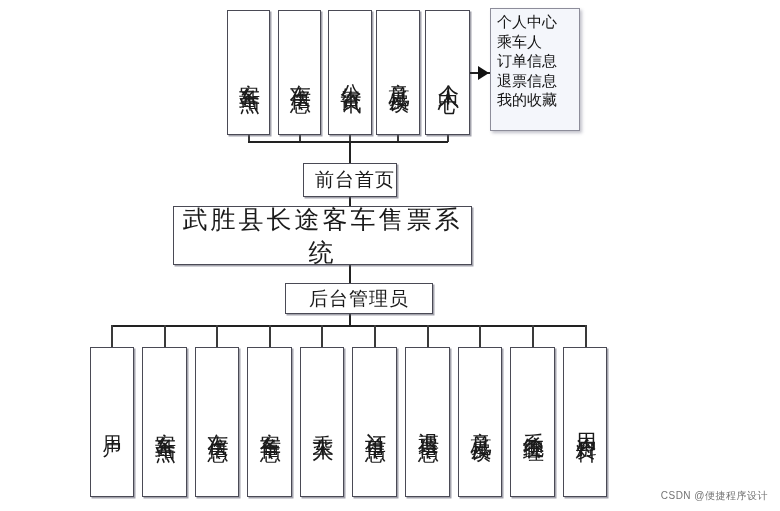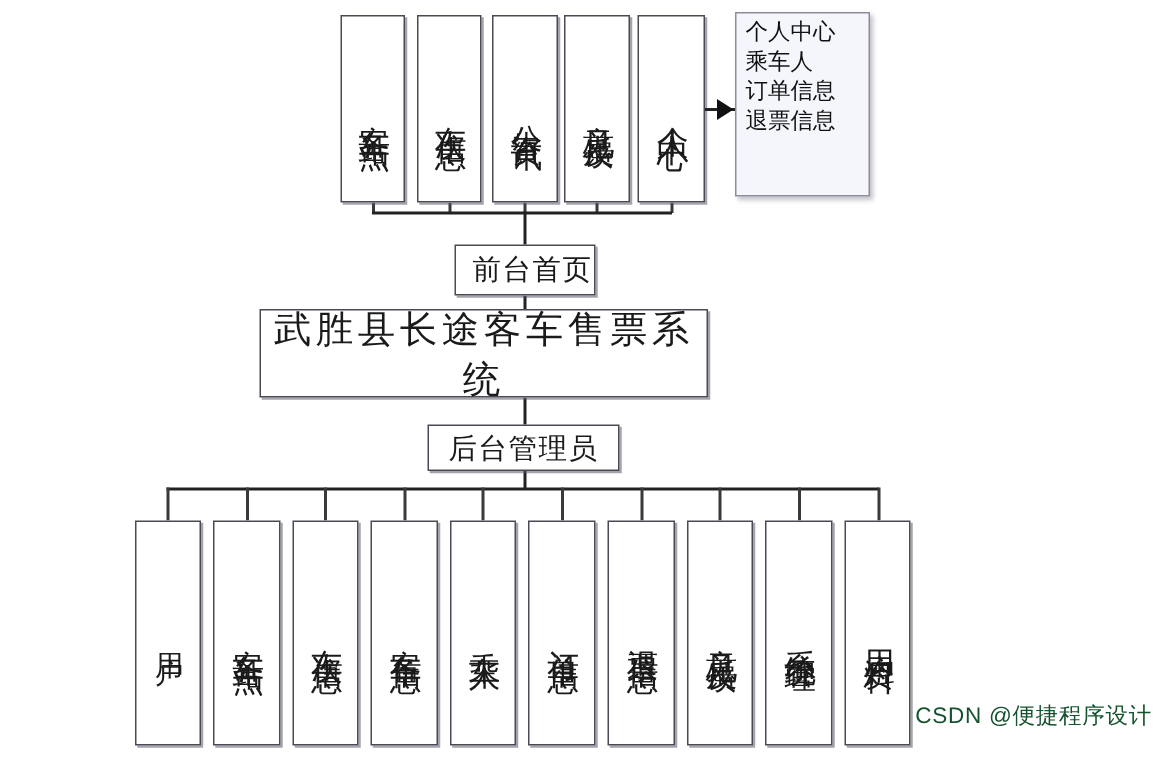--- a/index.html
+++ b/index.html
@@ -63,23 +63,23 @@
   .arrow-line{position:absolute;height:2px;background:#222;z-index:5;}
   .arrow-head{
     position:absolute;width:0;height:0;z-index:5;
     border-top:7px solid transparent;
     border-bottom:7px solid transparent;
     border-left:11px solid #111;
   }
 
   
   .watermark{
-    position:absolute;right:12px;bottom:24px;
+    position:absolute;right:12px;bottom:8px;
     font-family:"Liberation Sans","DejaVu Sans",sans-serif;
-    font-size:15px;color:#14532d;letter-spacing:.5px;
+    font-size:10px;color:#737373;letter-spacing:.5px;
     z-index:6;user-select:none;
   }
 </style>
 </head>
 <body>
 
 <div id="canvas">
 
   <div class="box vbox" style="left:227px;top:10px;width:43px;height:125px;">客车站点</div>
 
@@ -100,21 +100,21 @@
   <div class="ln v" style="left:349px;top:141px;height:23px;"></div>
 
   <div class="box hbox" style="left:303px;top:163px;width:94px;height:34px;padding-left:10px;">前台首页</div>
 
   <div class="ln v" style="left:349px;top:197px;height:10px;"></div>
 
   <div class="box" style="left:173px;top:206px;width:299px;height:59px;font-size:25px;letter-spacing:3px;">武胜县长途客车售票系统</div>
 
   <div class="ln v" style="left:349px;top:265px;height:19px;"></div>
 
-  <div class="box hbox" style="left:285px;top:283px;width:128px;height:31px;">后台管理员</div>
+  <div class="box hbox" style="left:285px;top:283px;width:148px;height:31px;">后台管理员</div>
 
   <div class="ln v" style="left:349px;top:314px;height:12px;"></div>
 
   <div class="ln h" style="left:111px;top:325px;width:475px;"></div>
 
   <div class="ln v thin" style="left:111px;top:325px;height:22px;"></div>
   <div class="ln v thin" style="left:164px;top:325px;height:22px;"></div>
   <div class="ln v thin" style="left:216px;top:325px;height:22px;"></div>
   <div class="ln v thin" style="left:269px;top:325px;height:22px;"></div>
   <div class="ln v thin" style="left:321px;top:325px;height:22px;"></div>
@@ -145,17 +145,18 @@
   <div class="box vbox" style="left:563px;top:347px;width:44px;height:150px;">用户资料</div>
 
   <div class="arrow-line" style="left:470px;top:72px;width:20px;"></div>
   <div class="arrow-head" style="left:478px;top:66px;"></div>
 
   <div class="popup">
     <div class="pline">个人中心</div>
     <div class="pline">乘车人</div>
     <div class="pline">订单信息</div>
     <div class="pline">退票信息</div>
+    <div class="pline">我的收藏</div>
   </div>
 
   <div class="watermark">CSDN @便捷程序设计</div>
 
 </div>
 
 </body></html>

